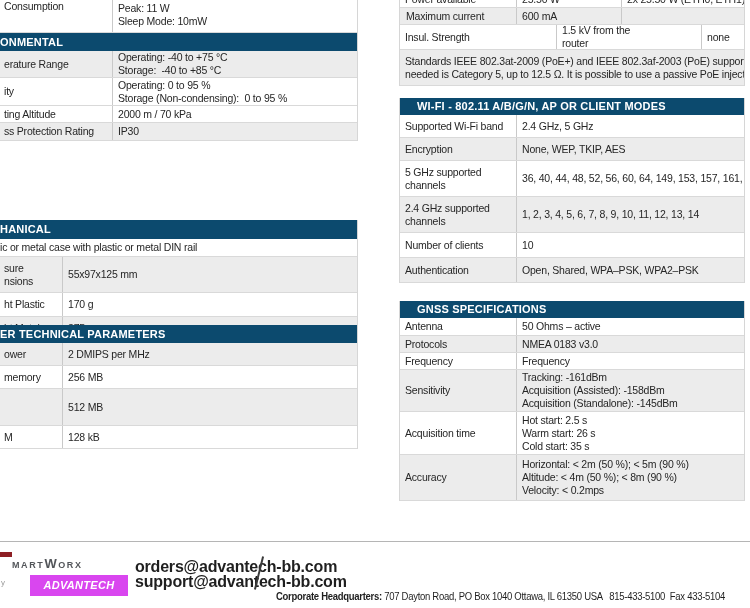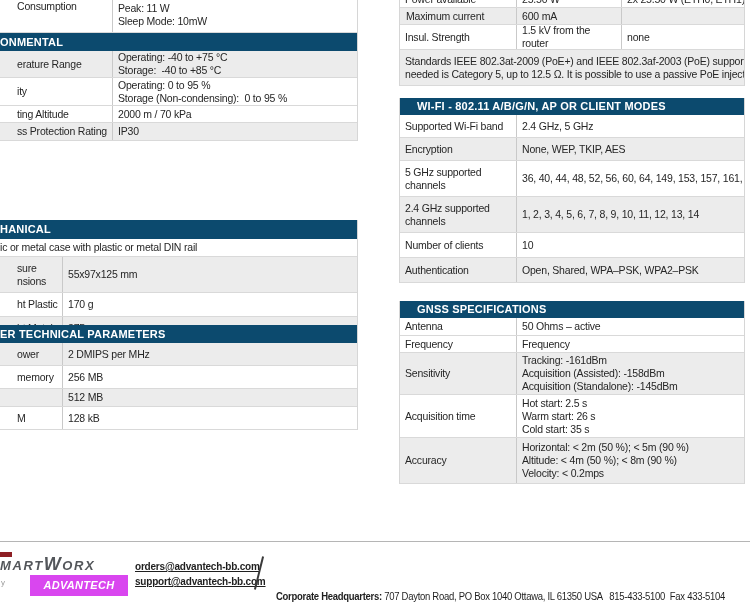--- a/index.html
+++ b/index.html
@@ -7,37 +7,37 @@
         font-family:"Liberation Sans", sans-serif;color:#262626;font-size:10.5px;
         letter-spacing:-0.2px;line-height:13px;}
   .tbl{position:absolute;box-sizing:border-box;}
   .tbl.leftcol{left:0;width:358px;border-right:1px solid #d6d6d6;}
   .tbl.rightcol{left:399px;width:346px;border-left:1px solid #d6d6d6;border-right:1px solid #d6d6d6;}
   .hdr{background:#0c4a6e;color:#fff;font-weight:bold;font-size:11px;letter-spacing:0.2px;
        display:flex;align-items:center;box-sizing:border-box;}
   .hdr.pad{padding-left:17px;}
   .trow{display:flex;box-sizing:border-box;border-bottom:1px solid #d9d9d9;background:#fff;overflow:hidden;}
   .trow.alt{background:#ececec;}
-  .lab{flex:none;display:flex;align-items:center;white-space:pre;box-sizing:border-box;padding-left:17px;}
+  .lab{flex:none;display:flex;align-items:center;white-space:pre;box-sizing:border-box;padding-left:4px;}
   .val{flex:1;display:flex;align-items:center;white-space:pre;box-sizing:border-box;
        border-left:1px solid #c9c9c9;padding-left:5px;overflow:hidden;}
   .val.mid{flex:none;}
   .notecell{flex:1;display:flex;align-items:center;white-space:pre;padding-left:0;overflow:hidden;}
   .notecell.pad{padding-left:5px;}
   .cutrow .lab,.cutrow .val{align-items:flex-start;margin-top:-7px;}
   
   .footer-divider{position:absolute;left:0;top:541px;width:750px;height:1px;background:#b5b5b5;}
   .brand-red{position:absolute;left:0;top:552px;width:12px;height:5px;background:#8e1f24;}
-  .brand-smartworx{position:absolute;left:0;top:556px;font-size:18px;font-weight:bold;
-       font-variant:small-caps;letter-spacing:1.6px;color:#53565a;line-height:16px;font-style:italic;}
+  .brand-smartworx{position:absolute;left:12px;top:556px;font-size:13px;font-weight:bold;
+       font-variant:small-caps;letter-spacing:1.6px;color:#53565a;line-height:16px;}
   .powered-frag{position:absolute;left:1px;top:576px;font-size:8px;color:#9a9a9a;}
   .advantech-box{position:absolute;left:30px;top:575px;width:98px;height:21px;background:#d946ef;
        color:#fff;display:flex;align-items:center;justify-content:center;font-weight:bold;
        font-style:italic;font-size:11px;letter-spacing:0.3px;}
-  .emails{position:absolute;left:135px;top:559px;font-size:10px;font-weight:bold;color:#1f1f1f;line-height:15px;text-decoration:underline;}
+  .emails{position:absolute;left:135px;top:559px;font-size:16px;font-weight:bold;color:#1f1f1f;line-height:15px;}
   .big-slash{position:absolute;left:258px;top:556px;width:2px;height:34px;background:#3a3a3a;transform:rotate(14deg);}
   .addr{position:absolute;left:276px;top:559px;font-size:10px;line-height:15px;color:#1f1f1f;
         transform:scaleX(0.95);transform-origin:left top;white-space:pre;letter-spacing:-0.3px;}
   .addr b{font-weight:bold;}
 </style>
 </head>
 <body>
 
 <div class="page">
 
@@ -94,42 +94,42 @@
   <div class="tbl leftcol" style="top:325px;">
     <div class="hdr" style="height:18px;">ER TECHNICAL PARAMETERS</div>
     <div class="trow alt" style="height:23px;">
       <div class="lab" style="width:62px;">ower</div>
       <div class="val">2 DMIPS per MHz</div>
     </div>
     <div class="trow" style="height:23px;">
       <div class="lab" style="width:62px;">memory</div>
       <div class="val">256 MB</div>
     </div>
-    <div class="trow alt" style="height:18px;text-align:center;">
+    <div class="trow alt" style="height:37px;text-align:center;">
       <div class="lab" style="width:62px;"></div>
       <div class="val">512 MB</div>
     </div>
     <div class="trow" style="height:23px;">
       <div class="lab" style="width:62px;">M</div>
       <div class="val">128 kB</div>
     </div>
   </div>
 
   <div class="tbl rightcol" style="top:0;">
     <div class="trow cutrow" style="height:8px;">
       <div class="lab" style="width:116px;padding-left:5px;">Power available</div>
       <div class="val mid" style="width:105px;">25.50 W</div>
       <div class="val">2x 25.50 W (ETH0, ETH1)</div>
     </div>
     <div class="trow alt" style="height:17px;">
       <div class="lab" style="width:116px;padding-left:6px;">Maximum current</div>
       <div class="val mid" style="width:105px;">600 mA</div>
       <div class="val"></div>
     </div>
-    <div class="trow" style="height:25px;">
+    <div class="trow" style="height:25px;gap:40px;">
       <div class="lab" style="width:116px;padding-left:5px;">Insul. Strength</div>
       <div class="val mid" style="width:105px;">1.5 kV from the
 router</div>
       <div class="val">none</div>
     </div>
     <div class="trow alt" style="height:36px;">
       <div class="notecell pad">Standards IEEE 802.3at-2009 (PoE+) and IEEE 802.3af-2003 (PoE) supported. Ca
 needed is Category 5, up to 12.5 Ω. It is possible to use a passive PoE injector</div>
     </div>
   </div>
@@ -163,20 +163,24 @@
       <div class="val">Open, Shared, WPA–PSK, WPA2–PSK</div>
     </div>
   </div>
 
   <div class="tbl rightcol" style="top:301px;">
     <div class="hdr pad" style="height:17px;">GNSS SPECIFICATIONS</div>
     <div class="trow" style="height:18px;">
       <div class="lab" style="width:116px;padding-left:5px;">Antenna</div>
       <div class="val">50 Ohms – active</div>
     </div>
+    <div class="trow alt" style="height:17px;">
+      <div class="lab" style="width:116px;padding-left:5px;">Protocols</div>
+      <div class="val">NMEA 0183 v3.0</div>
+    </div>
     <div class="trow" style="height:17px;">
       <div class="lab" style="width:116px;padding-left:5px;">Frequency</div>
       <div class="val">Frequency</div>
     </div>
     <div class="trow alt" style="height:42px;">
       <div class="lab" style="width:116px;padding-left:5px;">Sensitivity</div>
       <div class="val">Tracking: -161dBm
 Acquisition (Assisted): -158dBm
 Acquisition (Standalone): -145dBm</div>
     </div>

